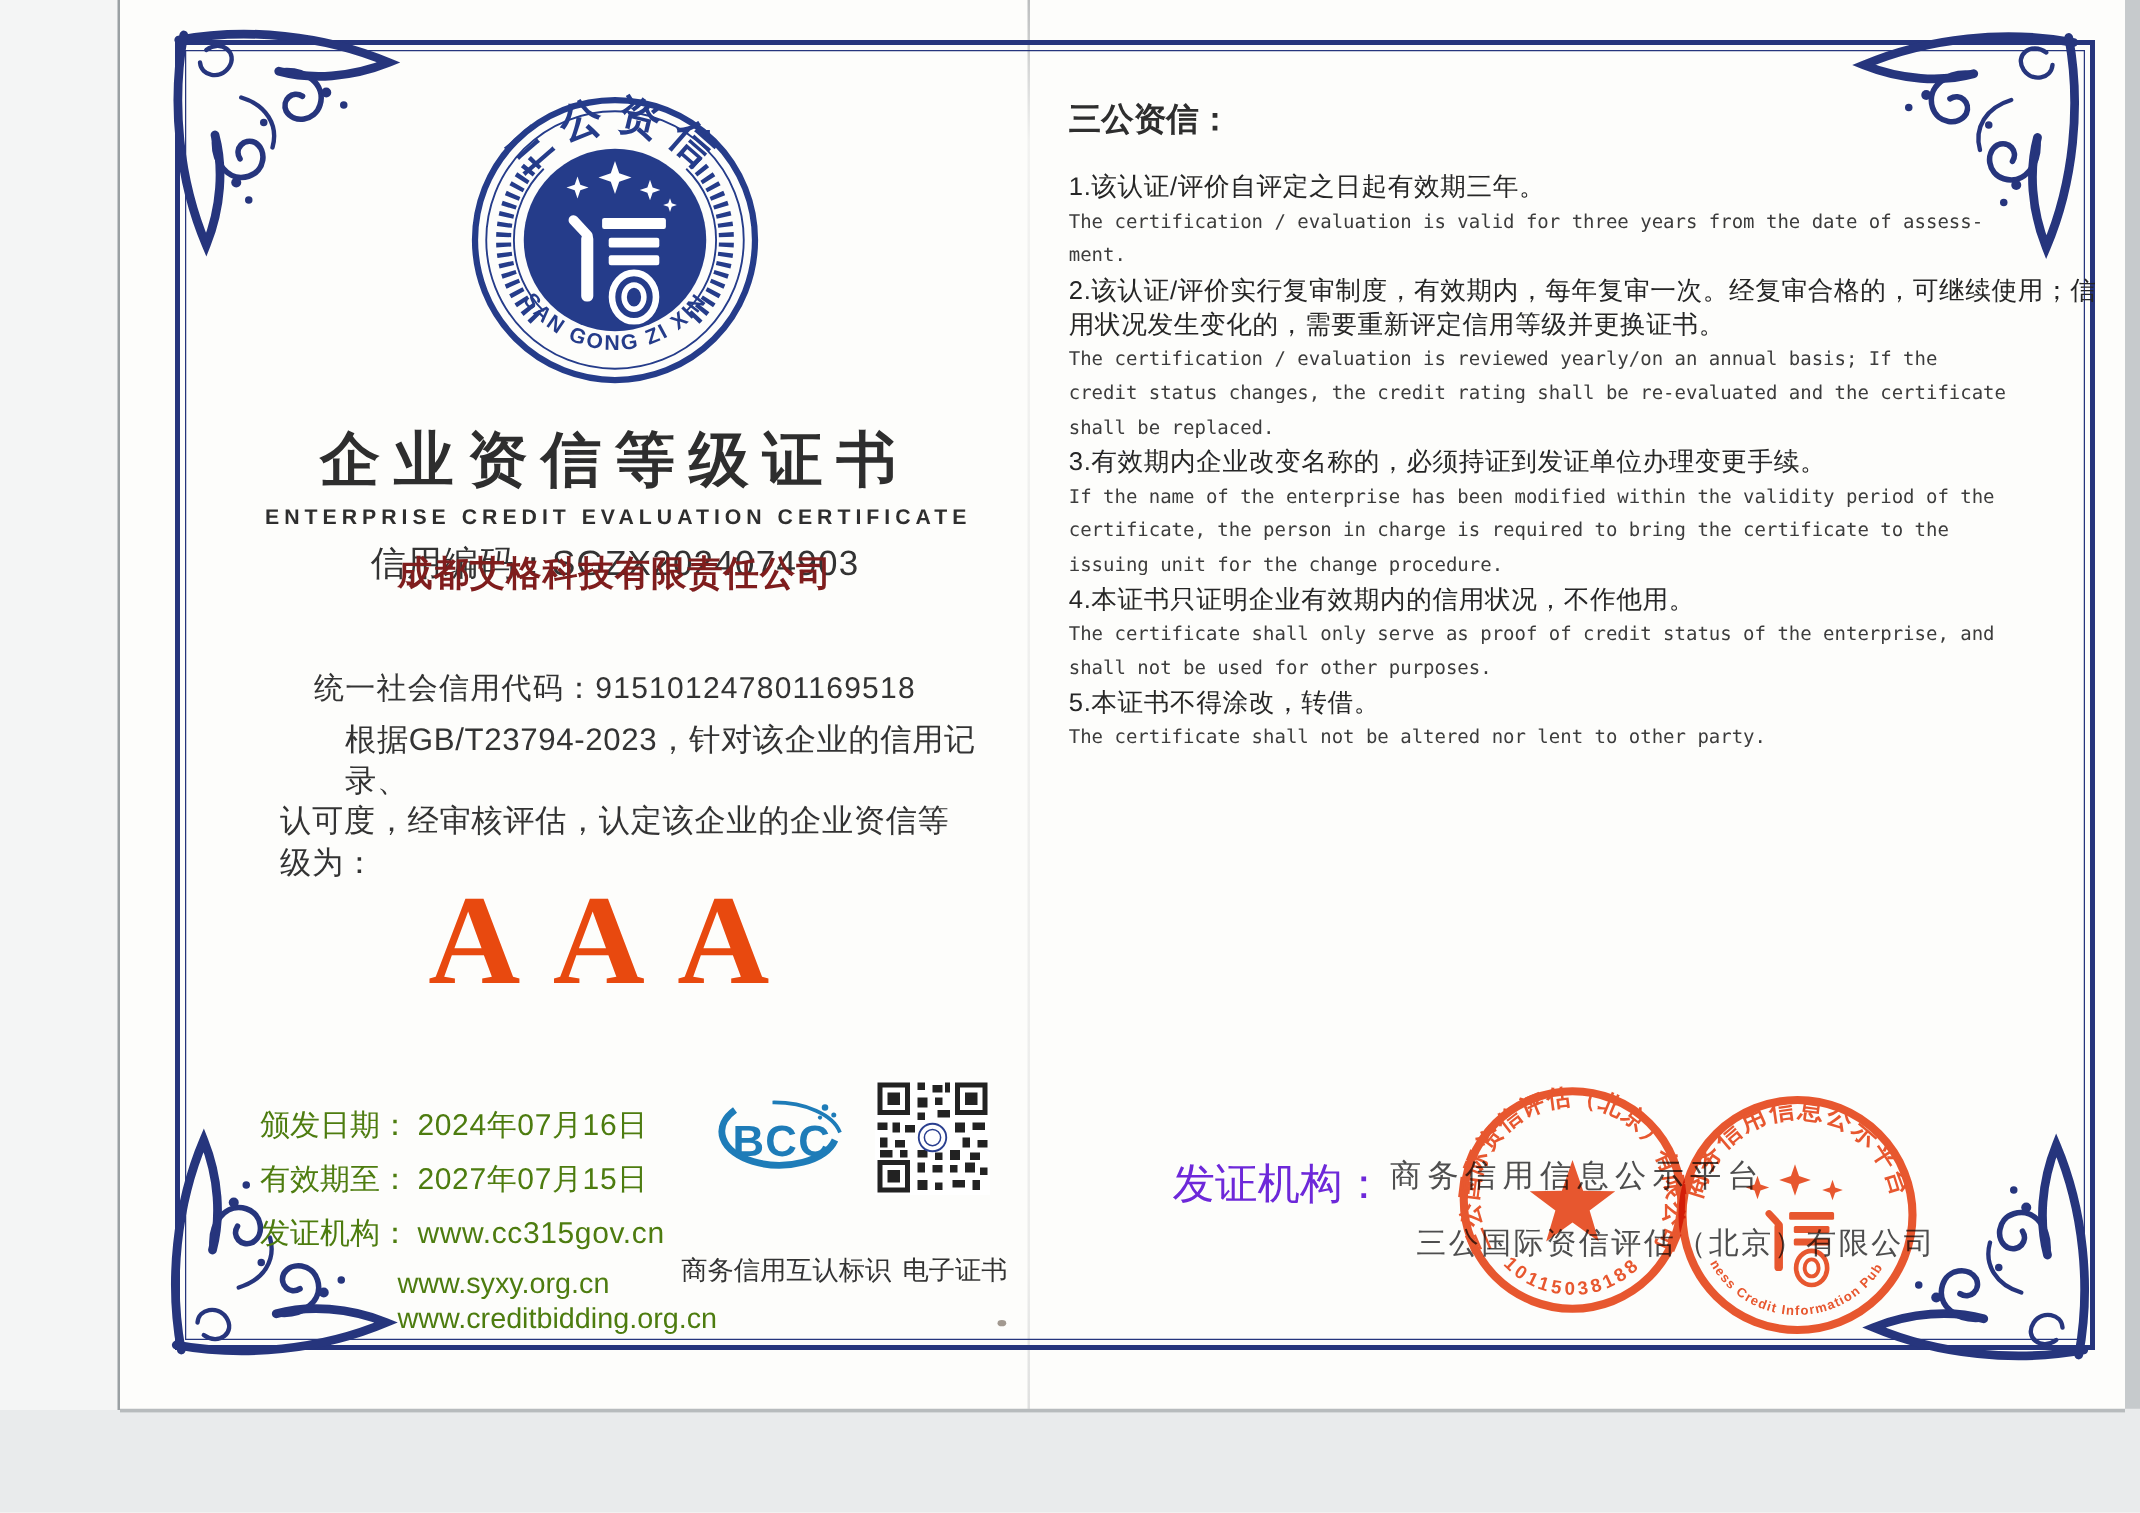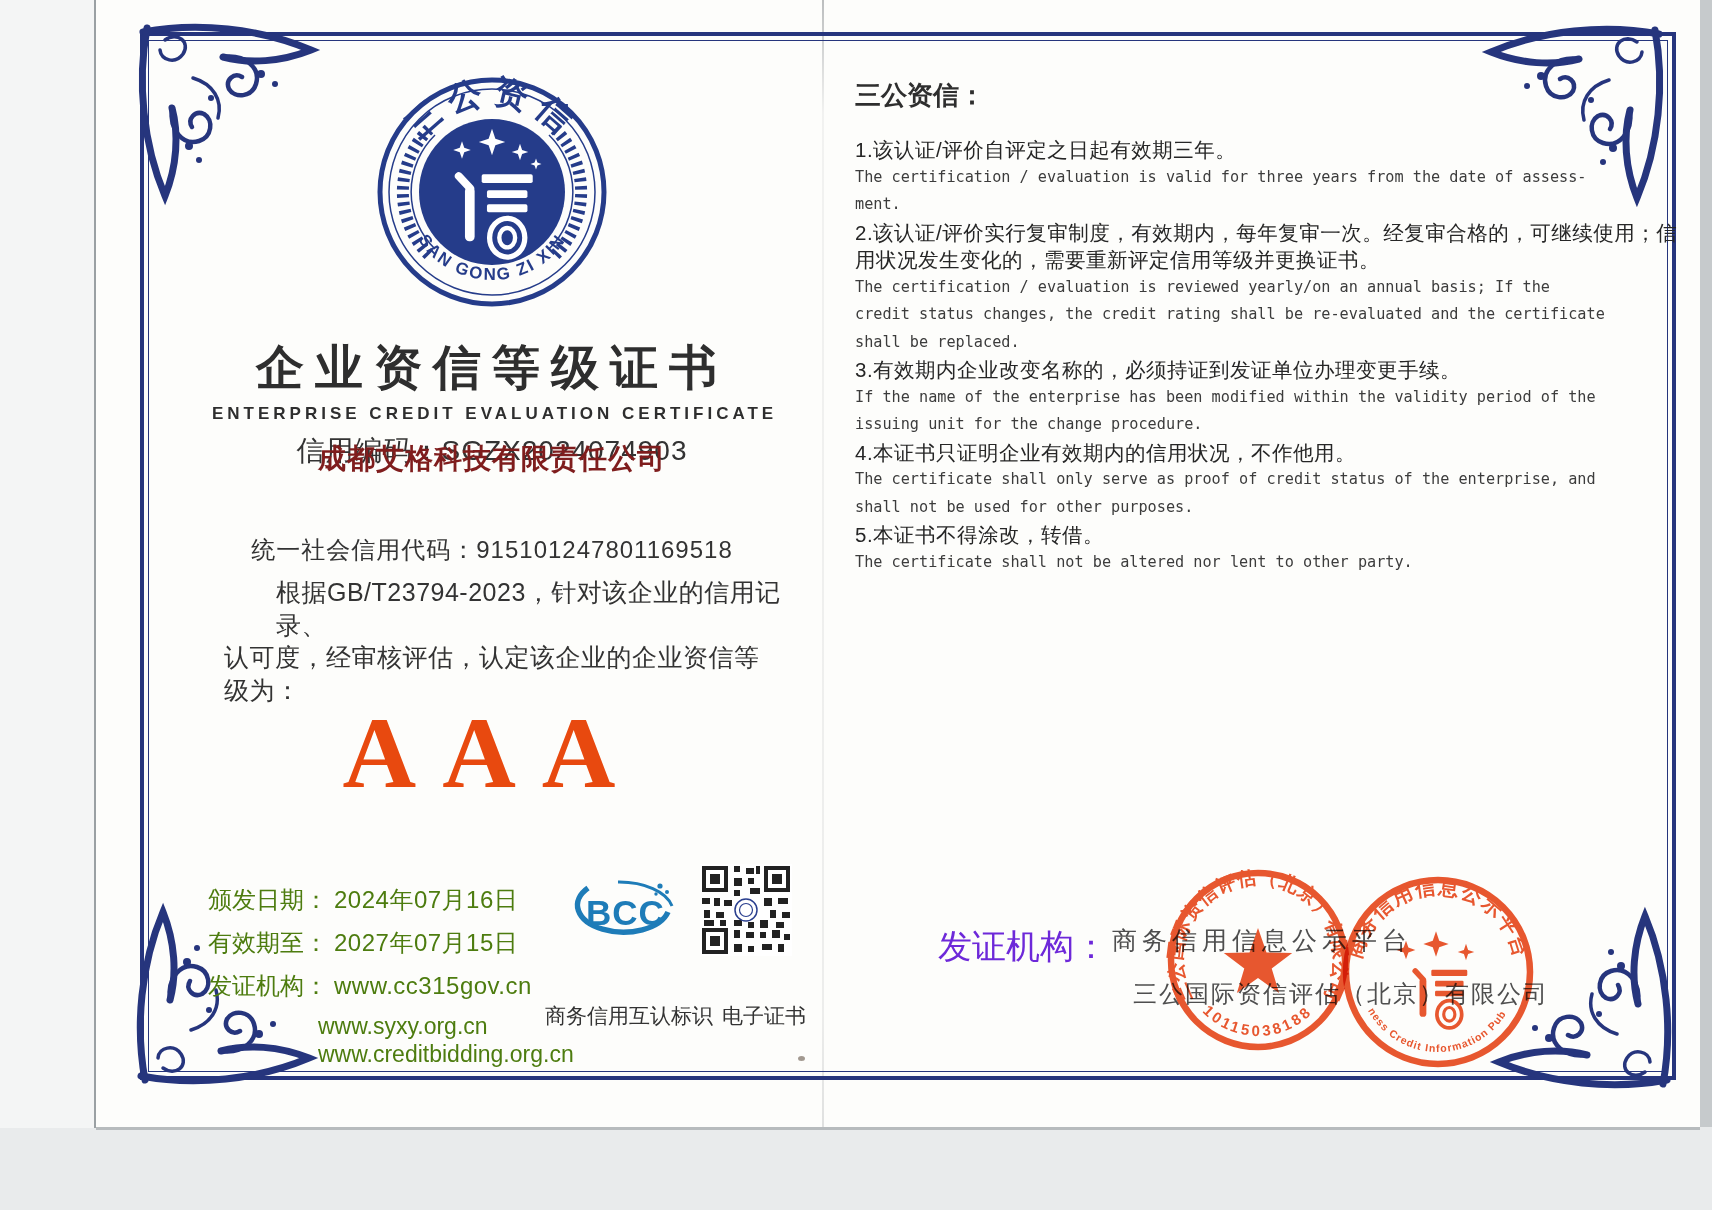--- a/index.html
+++ b/index.html
@@ -212,20 +212,21 @@
     <div class="zh">1.该认证/评价自评定之日起有效期三年。</div>
     <div class="en">The certification / evaluation is valid for three years from the date of assess-</div>
     <div class="en">ment.</div>
     <div class="zh">2.该认证/评价实行复审制度，有效期内，每年复审一次。经复审合格的，可继续使用；信</div>
     <div class="zh">用状况发生变化的，需要重新评定信用等级并更换证书。</div>
     <div class="en">The certification / evaluation is reviewed yearly/on an annual basis; If the</div>
     <div class="en">credit status changes, the credit rating shall be re-evaluated and the certificate</div>
     <div class="en">shall be replaced.</div>
     <div class="zh">3.有效期内企业改变名称的，必须持证到发证单位办理变更手续。</div>
     <div class="en">If the name of the enterprise has been modified within the validity period of the</div>
+    <div class="en">certificate, the person in charge is required to bring the certificate to the</div>
     <div class="en">issuing unit for the change procedure.</div>
     <div class="zh">4.本证书只证明企业有效期内的信用状况，不作他用。</div>
     <div class="en">The certificate shall only serve as proof of credit status of the enterprise, and</div>
     <div class="en">shall not be used for other purposes.</div>
     <div class="zh">5.本证书不得涂改，转借。</div>
     <div class="en">The certificate shall not be altered nor lent to other party.</div>
   </div>
 
   <div class="abs issuer-label">发证机构：</div>
   <div class="abs issuer-l1">商务信用信息公示平台</div>

